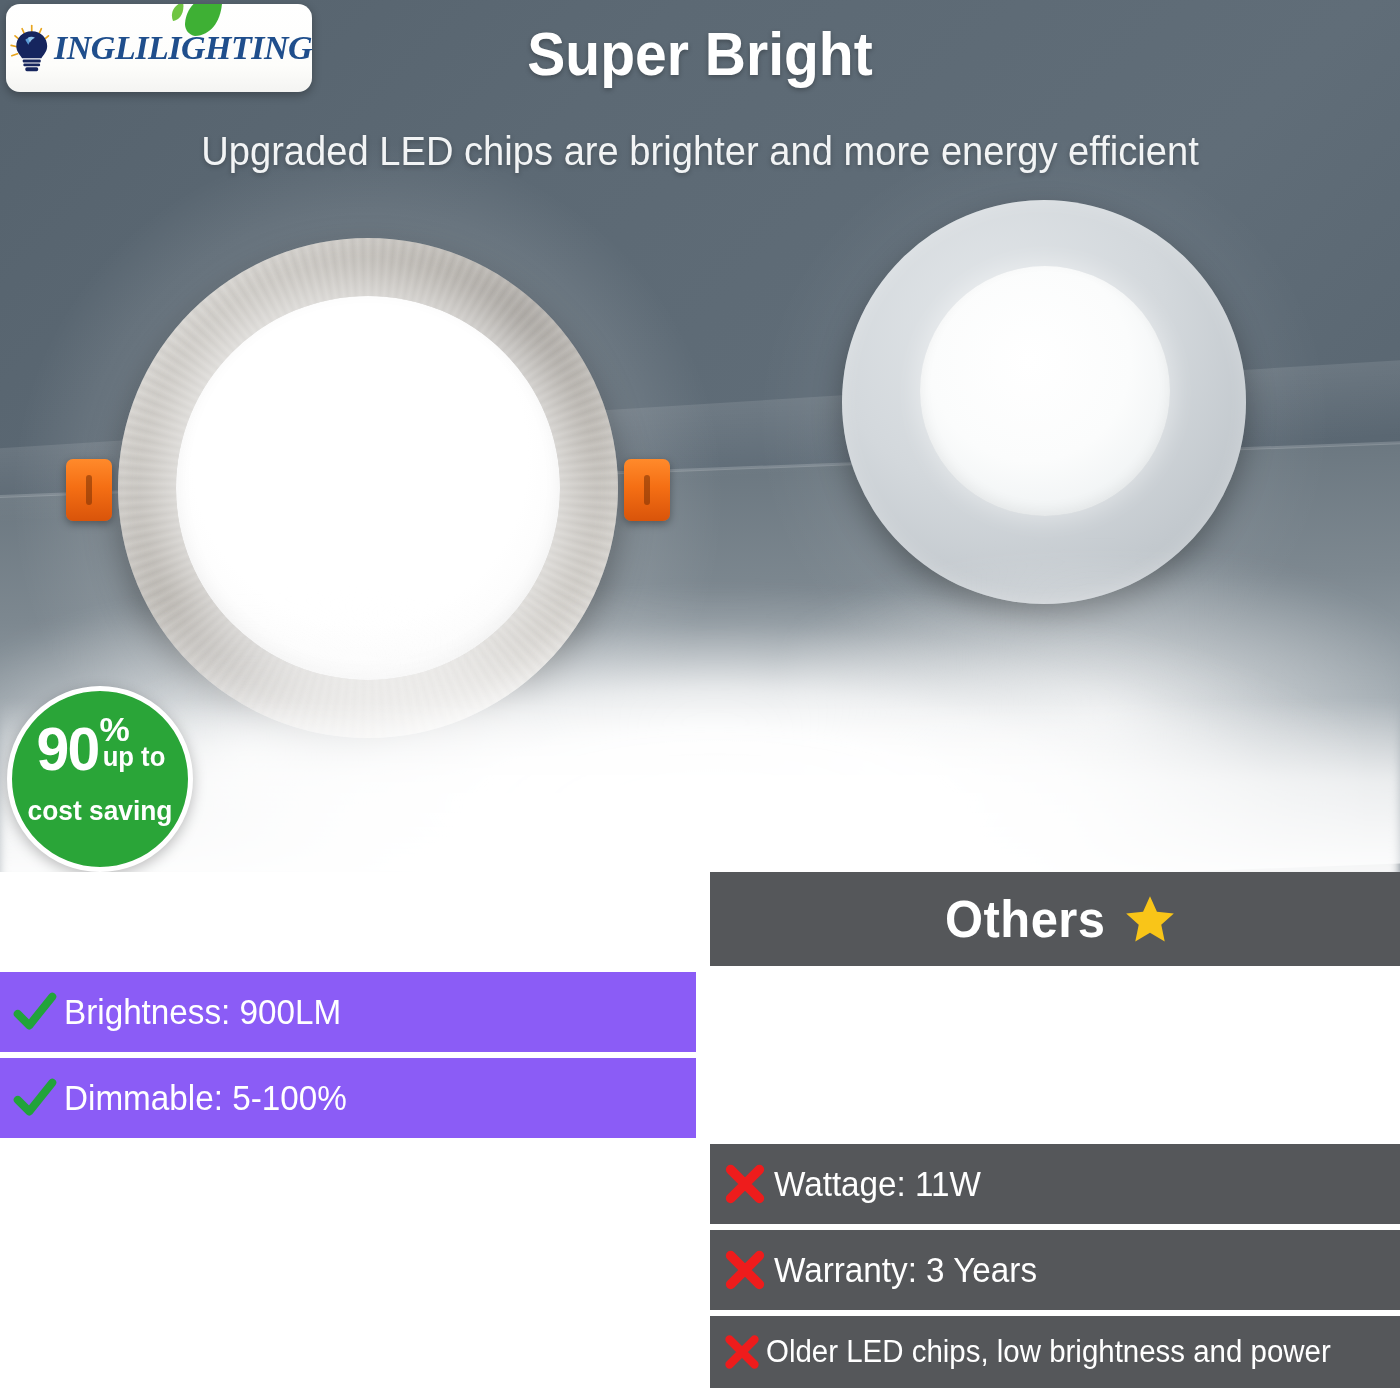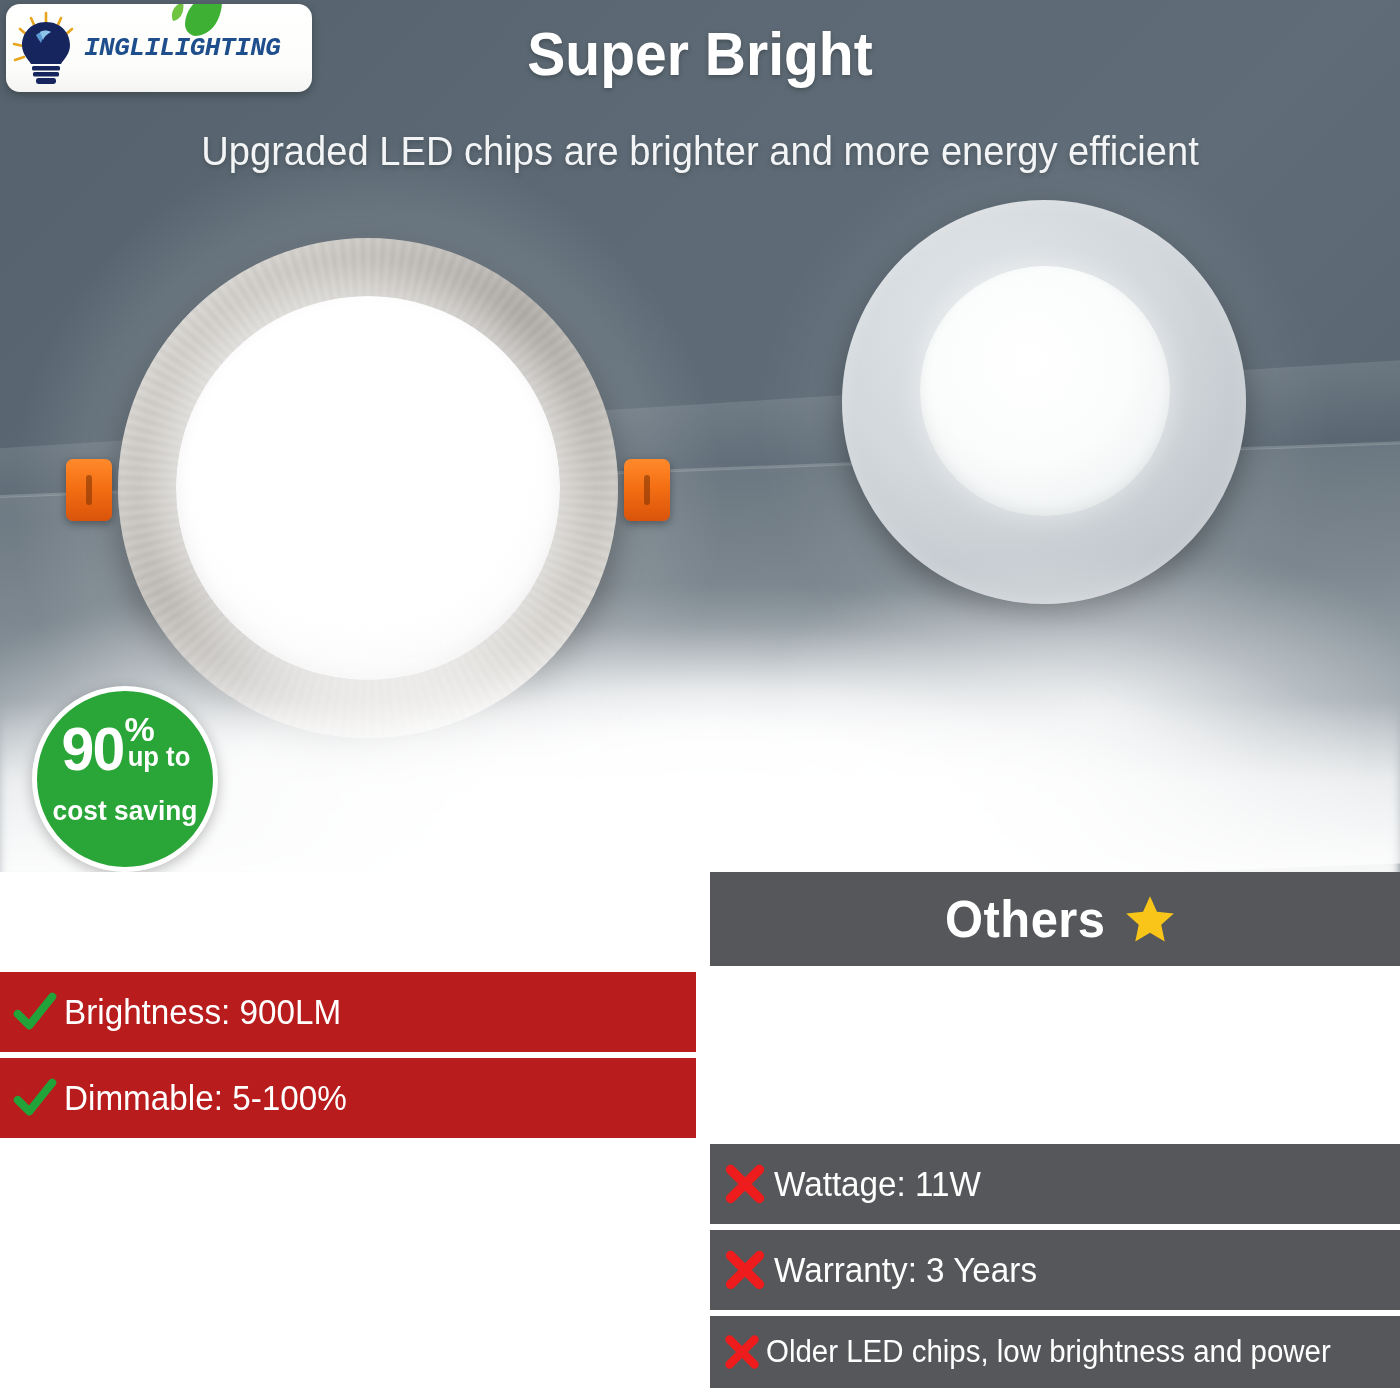--- a/index.html
+++ b/index.html
@@ -72,34 +72,34 @@
     box-shadow:0 12px 30px rgba(0,0,0,.32), inset 0 0 20px rgba(255,255,255,.25);}
   .dl-oth .lens{position:absolute;left:78px;top:66px;width:250px;height:250px;border-radius:50%;
     background:radial-gradient(circle at 44% 38%,#ffffff 0%,#fbfcfc 48%,#f0f3f4 76%,#e2e7ea 100%);
     box-shadow:0 0 22px 5px rgba(255,255,255,.35), inset 0 -5px 14px rgba(0,0,0,.06);}
 
   
   .logo{position:absolute;left:6px;top:4px;width:306px;height:88px;border-radius:14px;
     background:linear-gradient(180deg,#ffffff 0%,#fdfdfb 70%,#f4f4f2 100%);
     box-shadow:0 3px 10px rgba(0,0,0,.3);display:flex;align-items:center;overflow:hidden;}
   .logo svg{display:block;}
-  .logo .wordmark{font-family:Liberation Mono, monospace;font-weight:bold;font-style:italic;
-    font-size:26px;color:#1f4e8c;letter-spacing:-.5px;margin-left:-6px;white-space:nowrap;}
+  .logo .wordmark{font-family:Liberation Serif, serif;font-weight:bold;font-style:italic;
+    font-size:34px;color:#1f4e8c;letter-spacing:-.5px;margin-left:-6px;white-space:nowrap;}
 
   
   .headline{position:absolute;left:0;top:18px;width:1400px;text-align:center;
     font-size:62px;font-weight:bold;color:#ffffff;letter-spacing:0px;
     font-family:"Liberation Sans",sans-serif;transform:scaleX(.92);
     text-shadow:0 2px 6px rgba(0,0,0,.28);}
   .subhead{position:absolute;left:0;top:128px;width:1400px;text-align:center;
     font-size:41px;color:#f2f4f5;font-family:"Liberation Sans",sans-serif;
     transform:scaleX(.93);text-shadow:0 2px 5px rgba(0,0,0,.25);}
 
   
-  .badge{position:absolute;left:32px;top:686px;width:176px;height:176px;border-radius:50%;
+  .badge{position:absolute;left:7px;top:686px;width:176px;height:176px;border-radius:50%;
     background:#2aa538;border:5px solid #ffffff;box-shadow:0 4px 14px rgba(0,0,0,.25);
     color:#fff;}
   .badge .row1{position:absolute;left:0;top:27px;width:176px;text-align:center;white-space:nowrap;}
   .badge .n90{font-size:62px;font-weight:bold;line-height:1;letter-spacing:-2px;
     display:inline-block;transform:scaleX(.95);vertical-align:middle;}
   .badge .pcwrap{display:inline-block;vertical-align:middle;position:relative;width:66px;height:62px;}
   .badge .pc{position:absolute;left:0;top:-6px;font-size:34px;font-weight:bold;line-height:1;}
   .badge .upto{position:absolute;left:2px;top:26px;font-size:27px;font-weight:bold;line-height:1;
     white-space:nowrap;transform:scaleX(.95);}
   .badge .cs{position:absolute;left:0;top:104px;width:176px;text-align:center;
@@ -113,21 +113,21 @@
   .hdr{position:absolute;left:0;top:0;width:100%;height:94px;display:flex;align-items:center;
     justify-content:center;gap:14px;}
   .hdr.blue{background:#2b5585;}
   .hdr.gray{background:#55575a;}
   .hdr .lbl{font-size:52px;font-weight:bold;color:#ffffff;transform:scaleX(.94);letter-spacing:.5px;}
   .stars{display:flex;gap:3px;align-items:center;}
   .star{width:46px;height:46px;display:block;}
   .star.one{width:52px;height:52px;}
   .row{position:absolute;left:0;width:100%;height:80px;display:flex;align-items:center;padding-left:12px;
     box-sizing:border-box;}
-  .row.blue{background:#b91c1c;}
+  .row.blue{background:#8b5cf6;}
   .row.gray{background:#55575a;}
   .mark{width:46px;height:46px;flex:0 0 auto;margin-right:6px;}
   .mark.lastw{width:40px;height:40px;margin-right:4px;}
   .txt{font-size:35px;color:#ffffff;transform:scaleX(.95);transform-origin:left center;white-space:nowrap;}
   .txt.small{font-size:31px;}
   .vdiv{position:absolute;left:696px;top:0;width:8px;height:528px;background:#ffffff;}
 </style>
 </head>
 <body>
 

